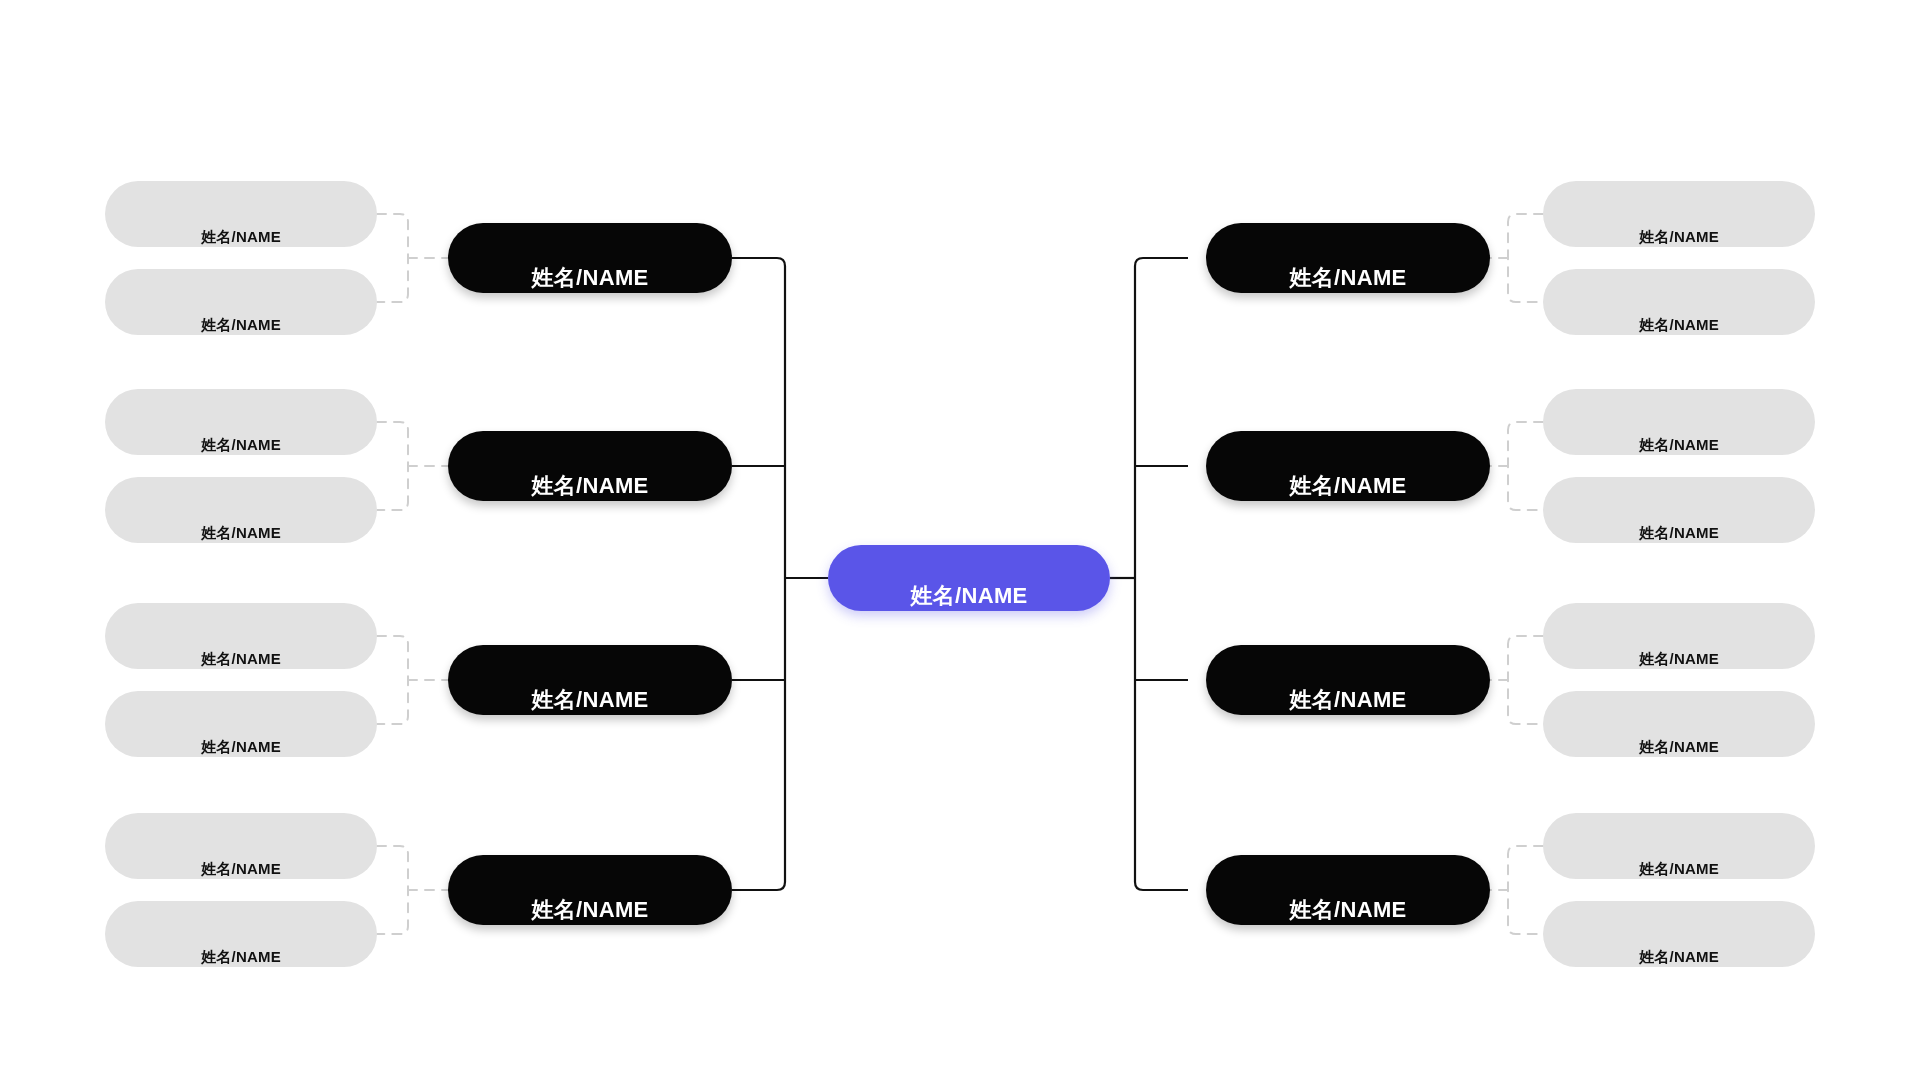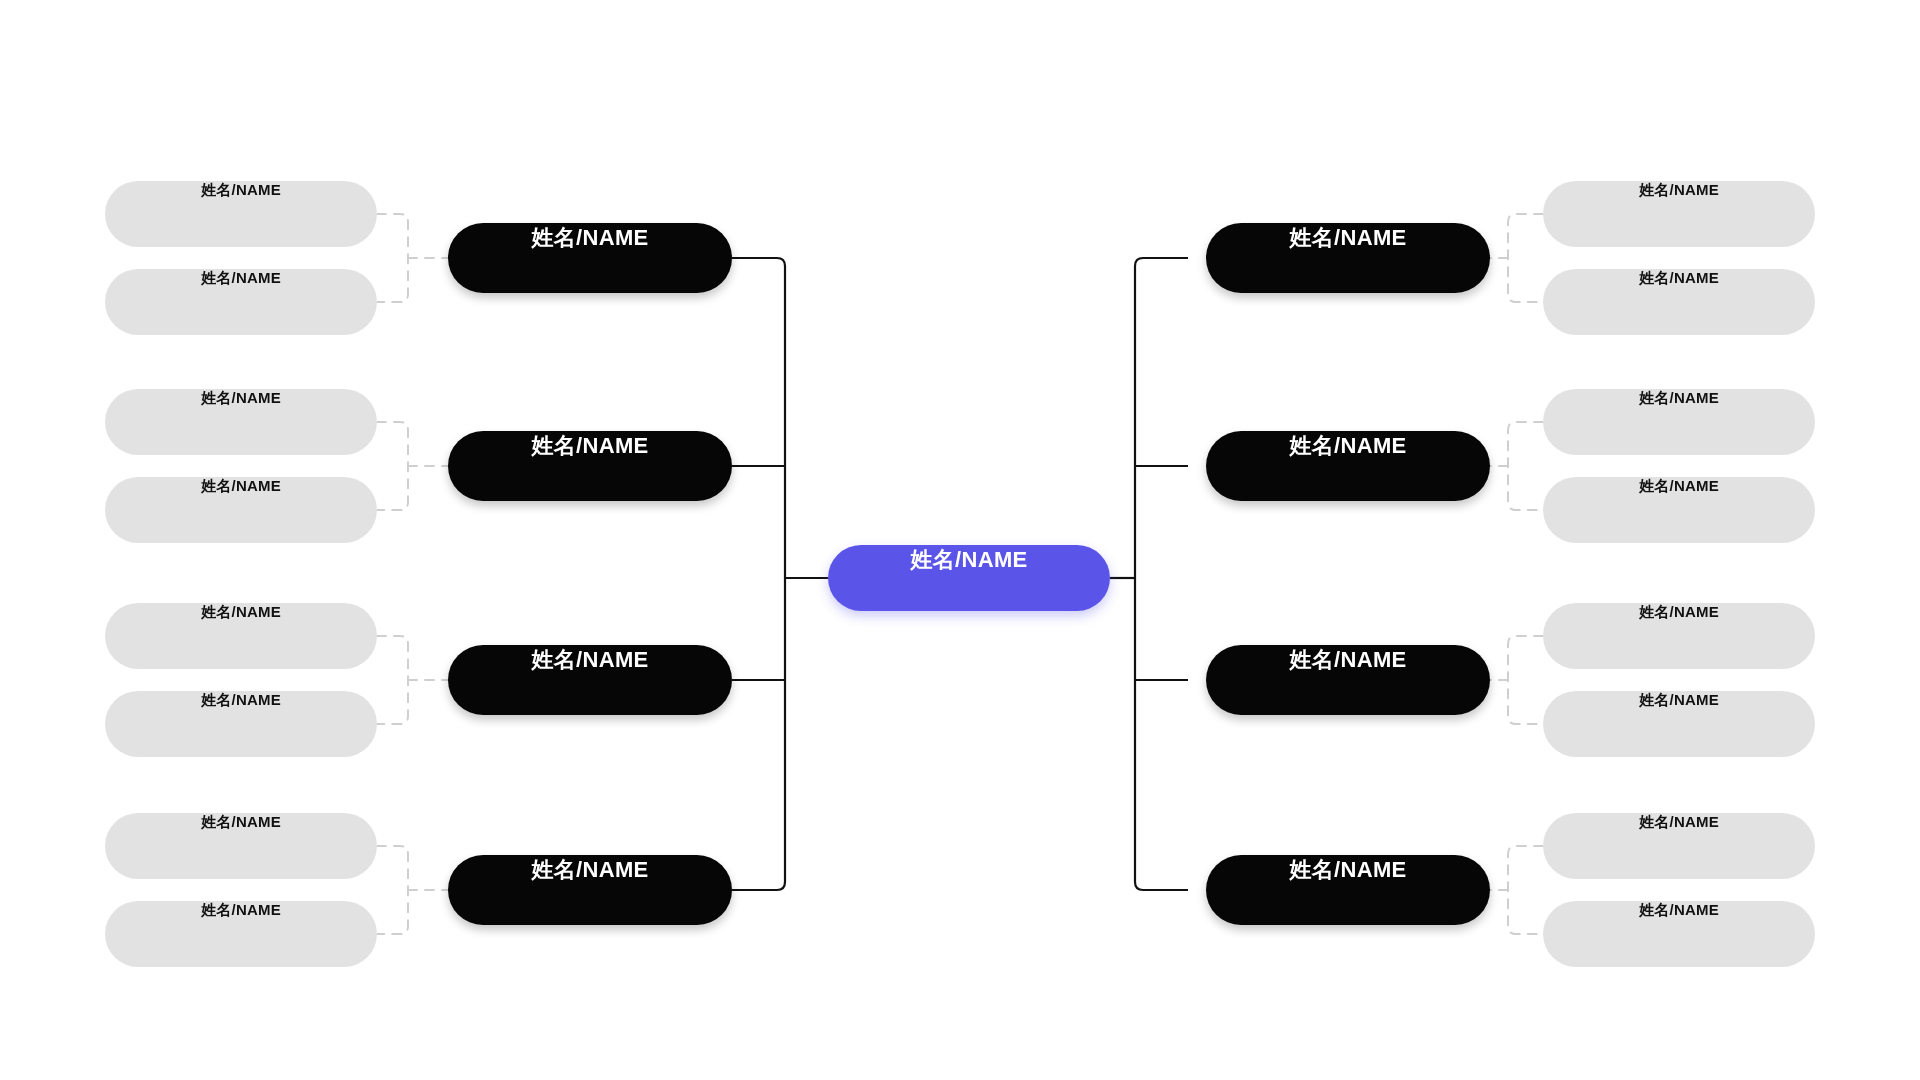--- a/index.html
+++ b/index.html
@@ -23,21 +23,21 @@
     left: 0;
     top: 0;
     width: 1920px;
     height: 1080px;
     pointer-events: none;
   }
   .pill {
     position: absolute;
     box-sizing: border-box;
     display: flex;
-    align-items: flex-start;
+    align-items: flex-end;
     justify-content: center;
     border-radius: 999px;
     white-space: nowrap;
     user-select: none;
   }
   .pill-seed {
     width: 272px;
     height: 66px;
     background: #e2e2e2;
     color: #111111;

